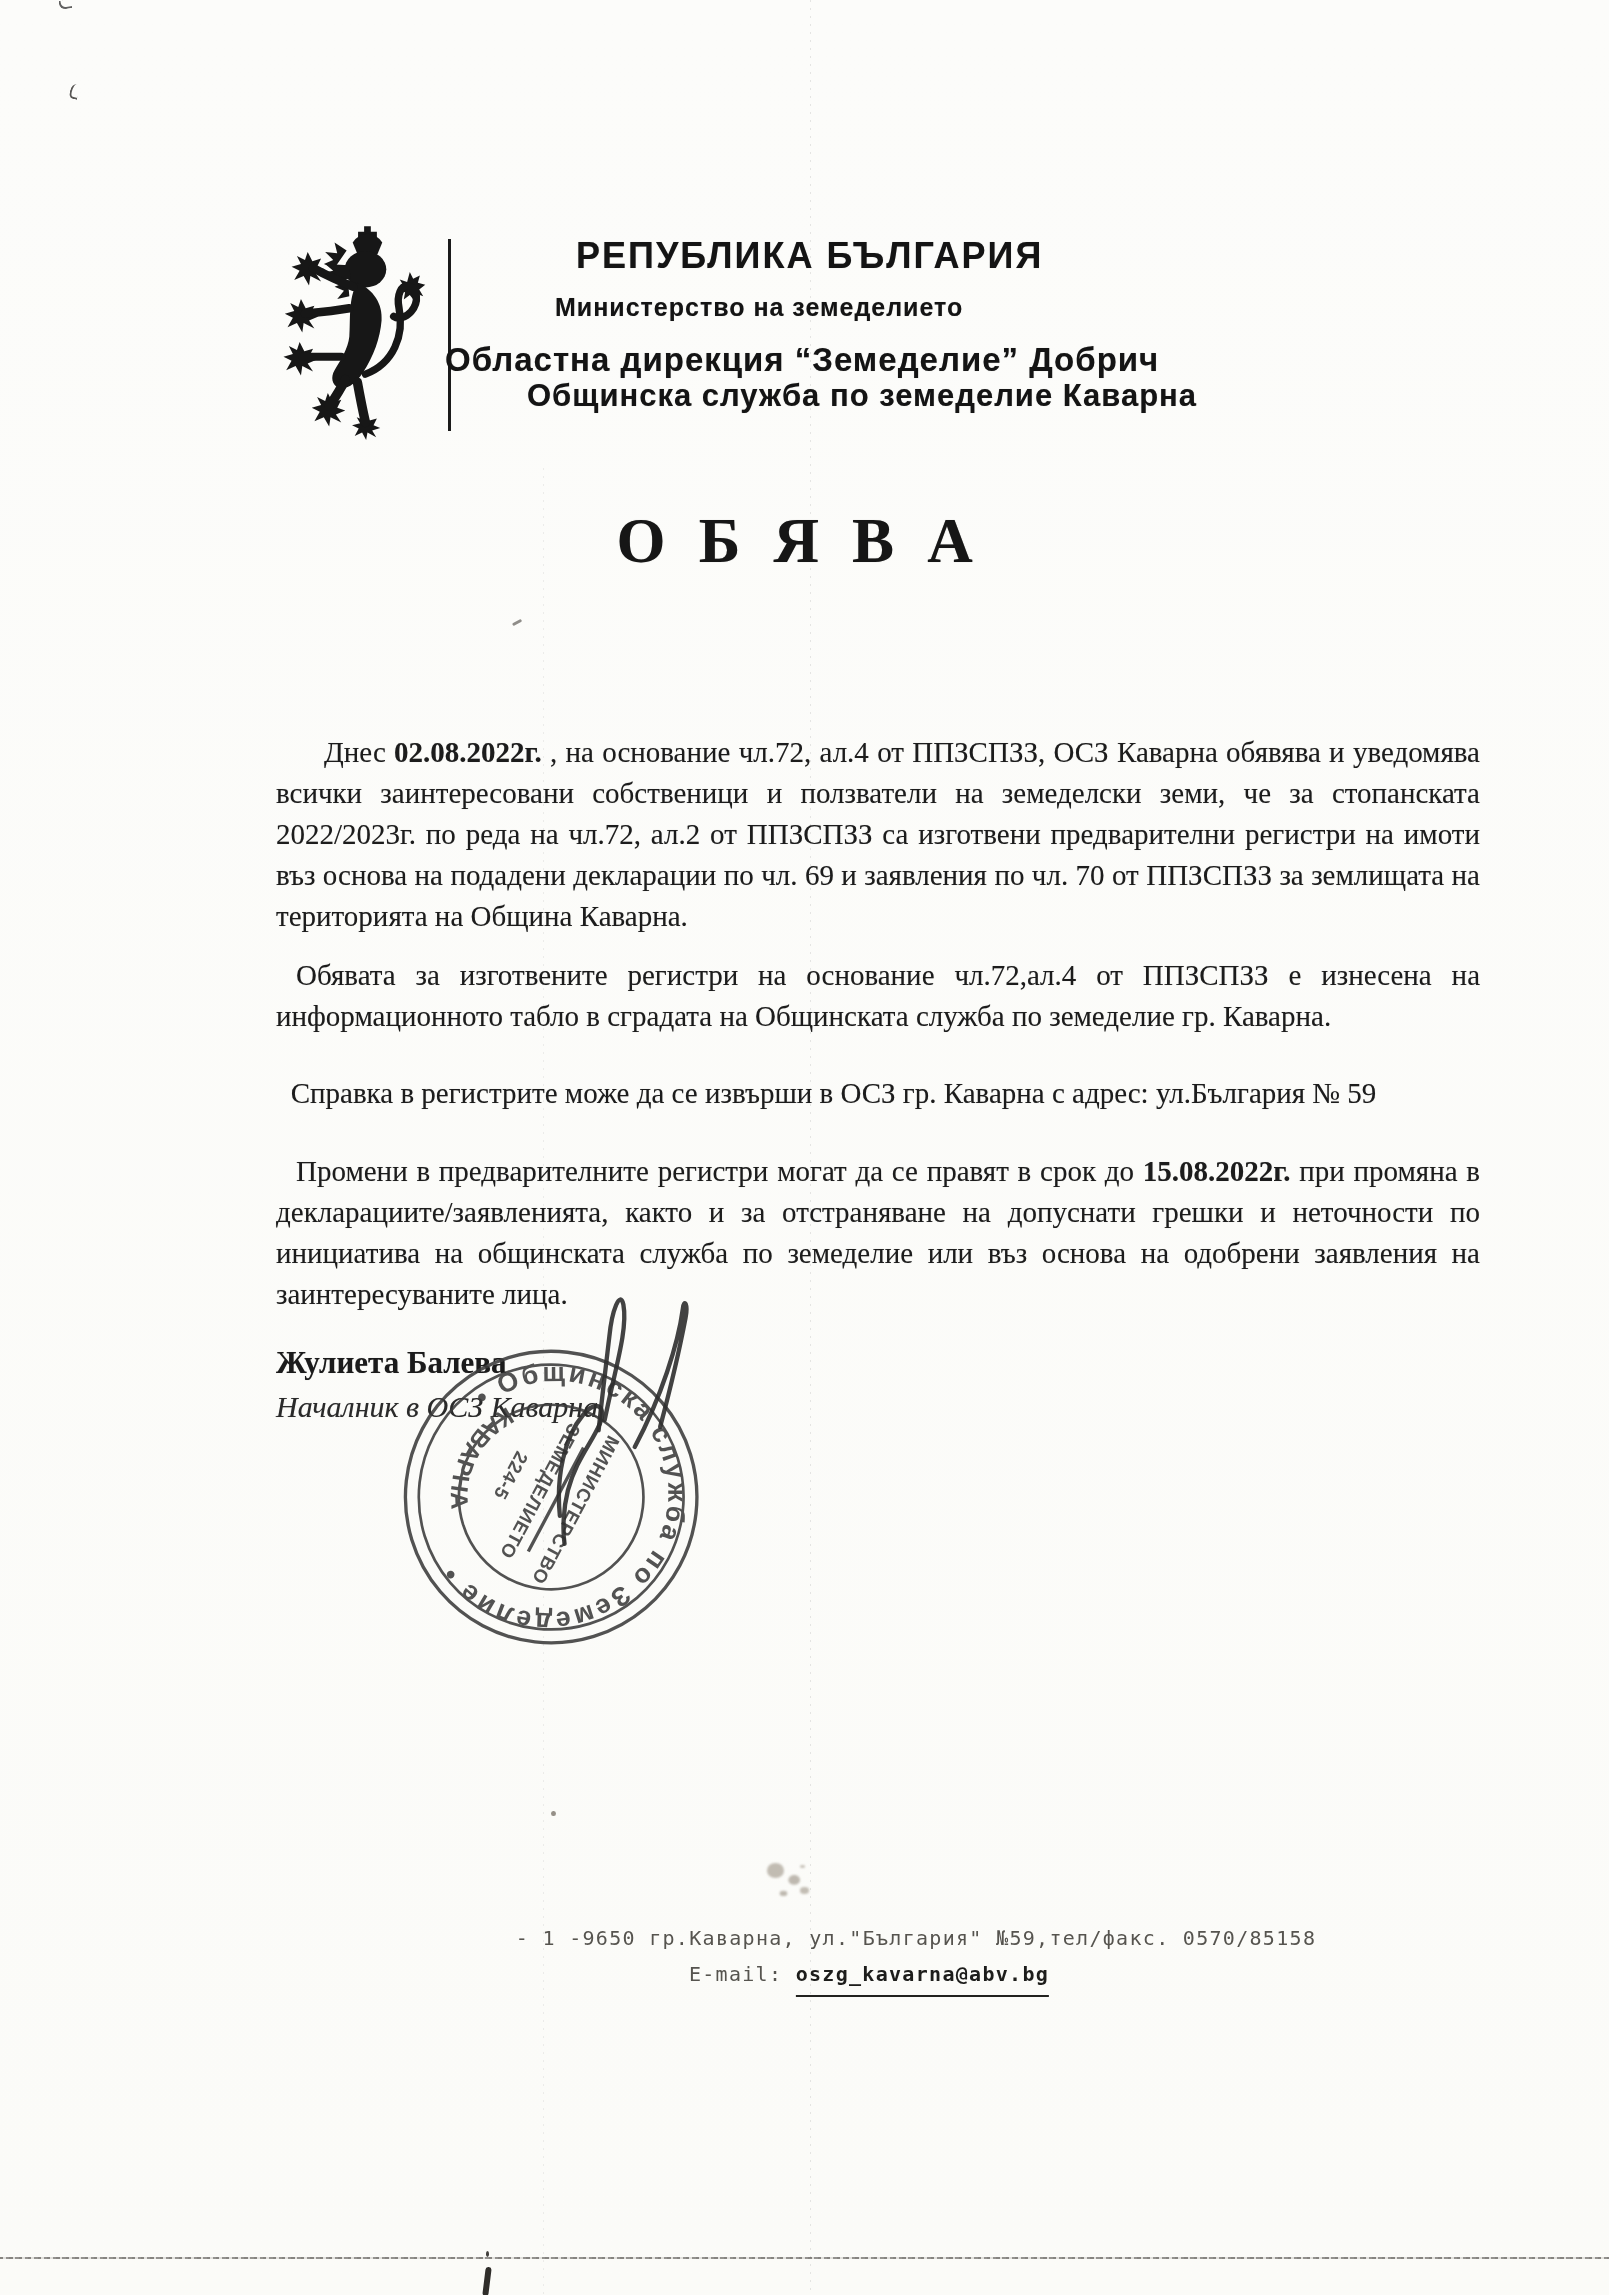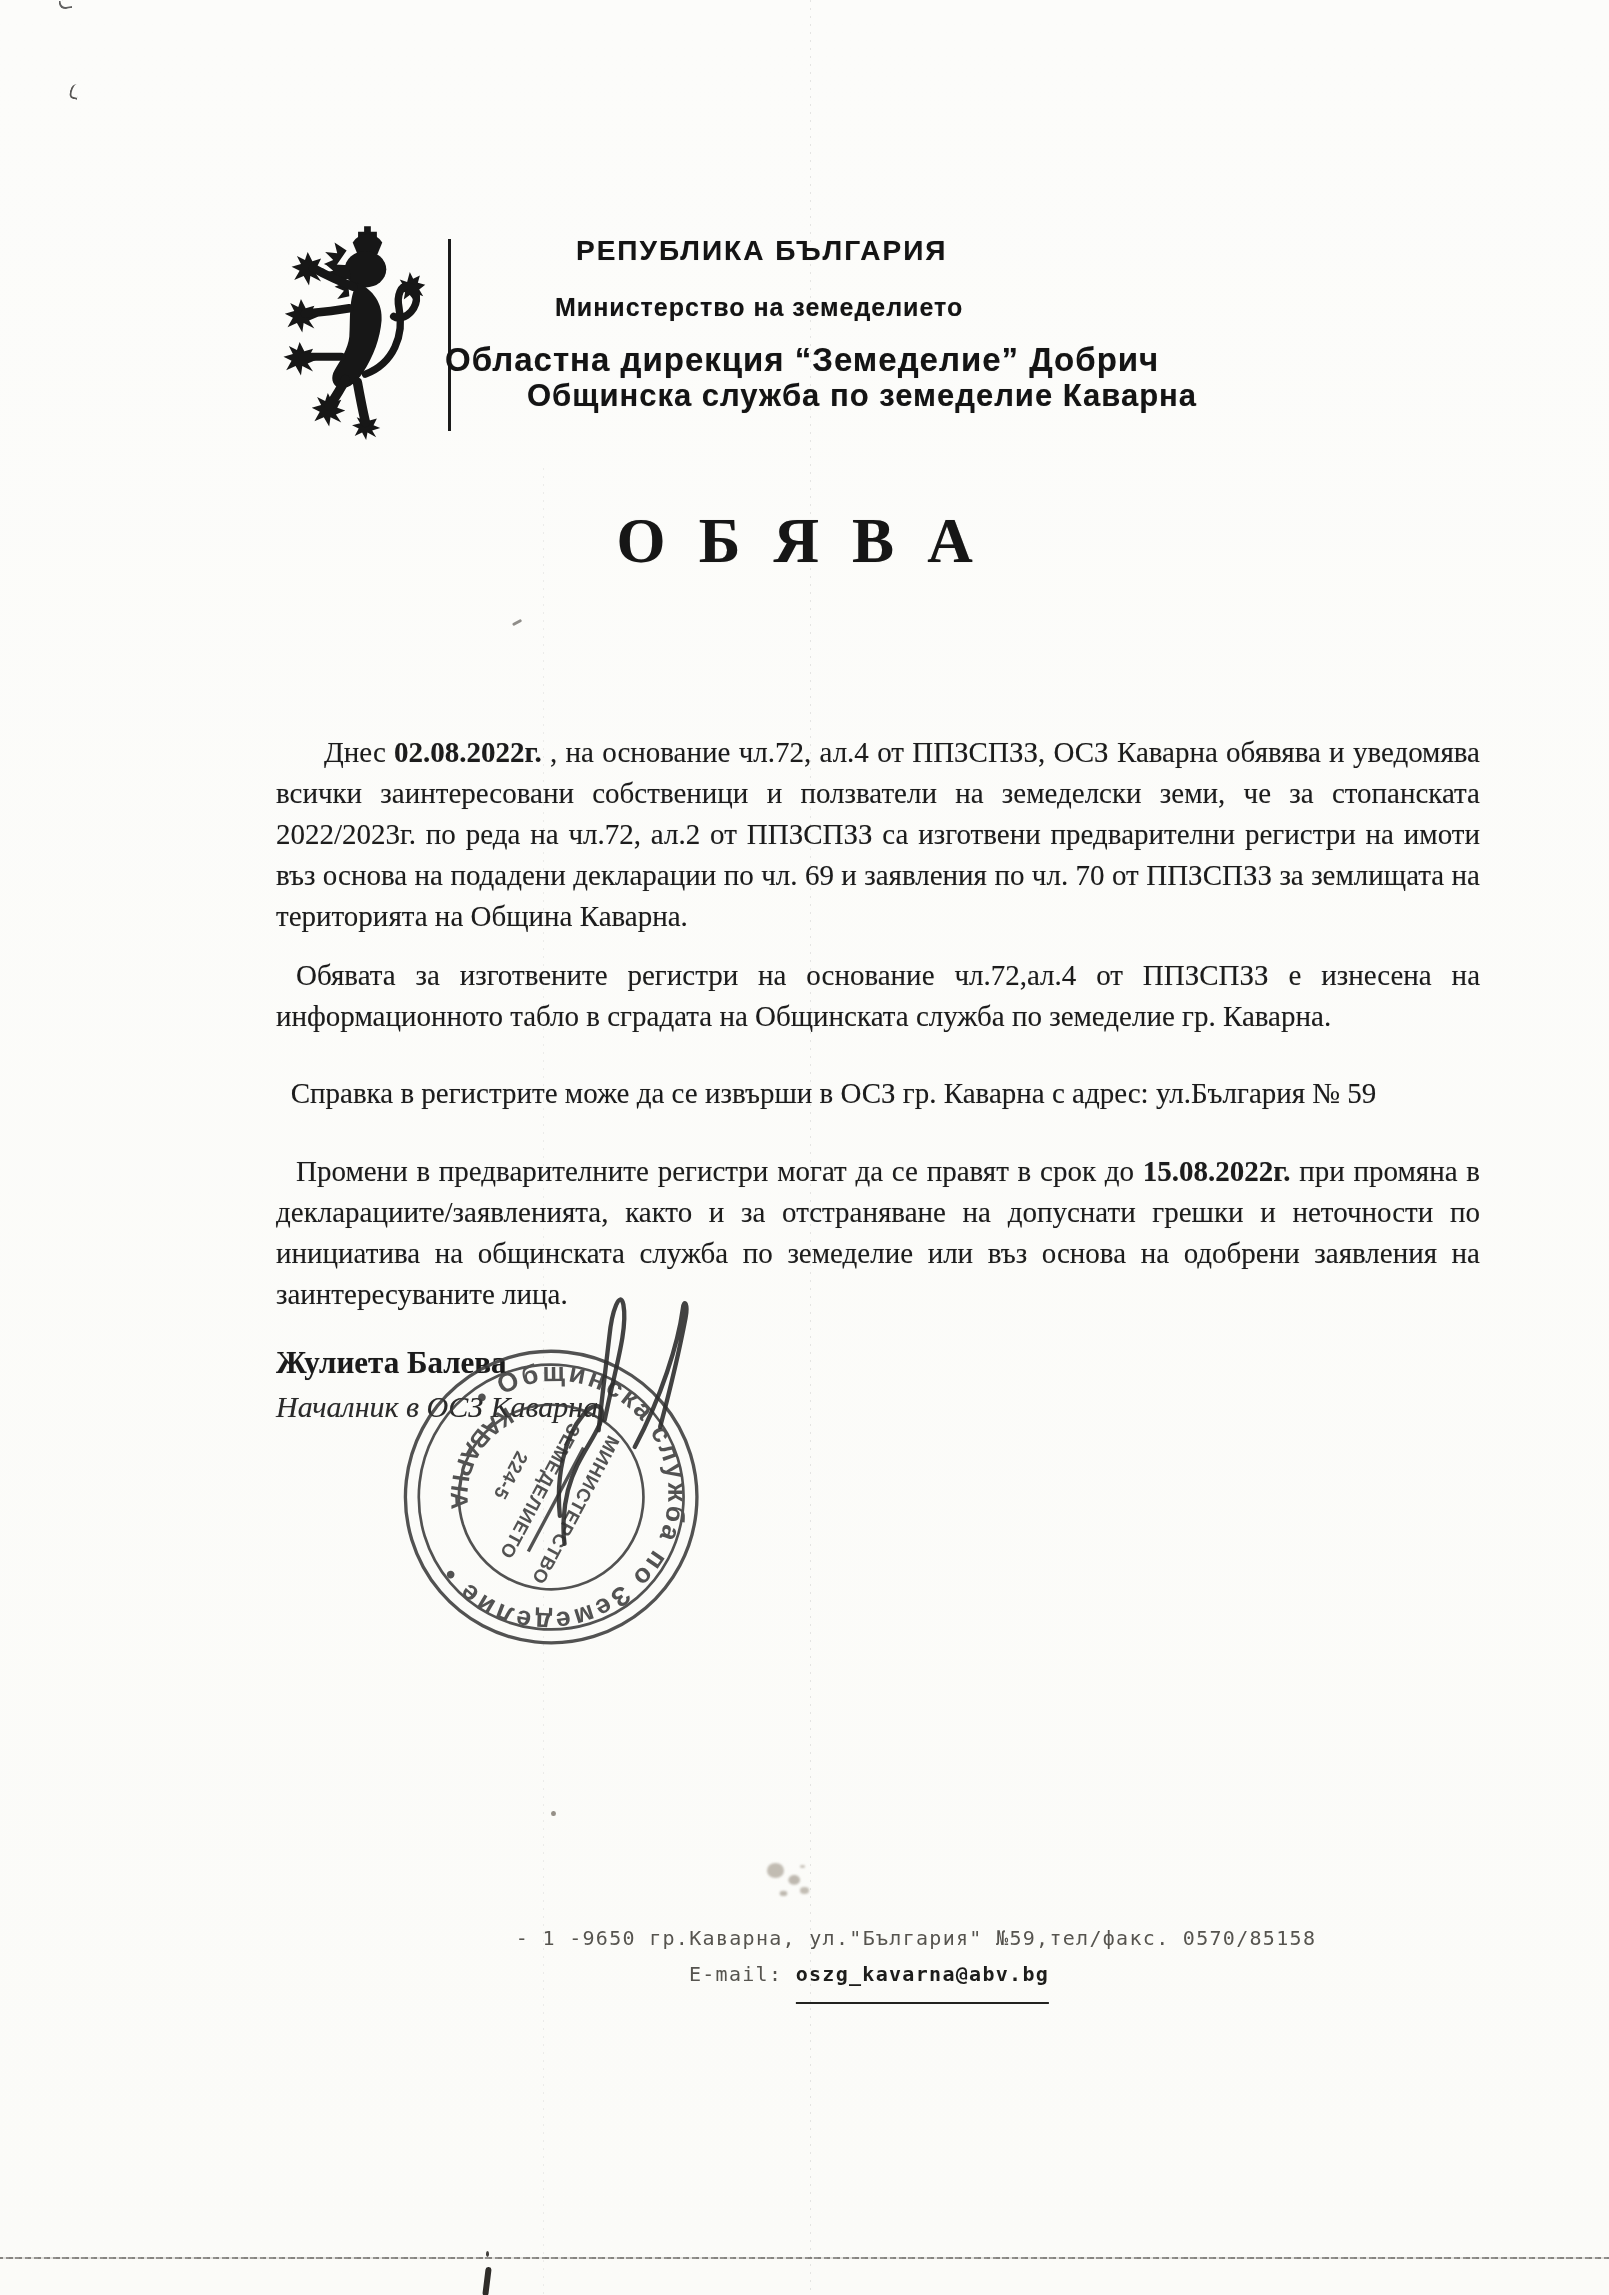--- a/index.html
+++ b/index.html
@@ -12,21 +12,21 @@
     color:#1f1f1f;
   }
   
   .lion-svg { position:absolute; left:266px; top:225px; width:168px; height:215px; }
   .lh-divider { position:absolute; left:448px; top:239px; width:3.3px; height:192px; background:#1b1b1b; }
   .lh-line {
     position:absolute; white-space:nowrap; font-weight:bold; color:#141414;
     font-family:"Liberation Sans","DejaVu Sans",sans-serif;
     text-shadow:0 0 0.7px rgba(20,20,20,.4);
   }
-  .lh1 { left:576px;  top:235px; font-size:28px; letter-spacing:2px; }
+  .lh1 { left:576px;  top:235px; font-size:36px; letter-spacing:2px; }
   .lh2 { left:555px;  top:293px; font-size:25px; letter-spacing:1px; }
   .lh3 { left:445px;  top:341px; font-size:33px; letter-spacing:1px; }
   .lh4 { left:527px;  top:378px; font-size:31px; letter-spacing:1px; }
   
   .doc-title {
     position:absolute; left:799px; top:505px; transform:translateX(-50%);
     font-size:63px; font-weight:bold; letter-spacing:8.7px; white-space:nowrap;
     color:#161616; text-shadow:0 0 0.7px rgba(20,20,20,.45);
   }
   
@@ -55,21 +55,21 @@
   .stamp-divline { stroke:#3b3b3b; stroke-width:5; }
   .pen path { fill:none; stroke:#2e2e2e; stroke-width:6.5; stroke-linecap:round; opacity:.9; }
   
   .footer-line1, .footer-line2 {
     position:absolute; white-space:nowrap;
     font-family:"DejaVu Sans Mono","Liberation Mono",monospace;
     font-size:20px; letter-spacing:1.3px; color:#56544f;
   }
   .footer-line1 { left:916px; top:1926px; transform:translateX(-50%); }
   .footer-line2 { left:869px; top:1962px; transform:translateX(-50%); }
-  .footer-line2 .email { font-weight:bold; color:#1d1d1b; border-bottom:2px solid #22221f; padding-bottom:16px; }
+  .footer-line2 .email { font-weight:bold; color:#1d1d1b; border-bottom:2px solid #22221f; padding-bottom:9px; }
   
   .vline { position:absolute; width:1.3px;
     background:repeating-linear-gradient(180deg, rgba(100,100,100,.3) 0 2px, transparent 2px 8px); }
   .vline-a { left:810px; top:0; height:2295px; opacity:.5; }
   .vline-b { left:543px; top:468px; height:1828px; opacity:.35; }
   .scan-bottom-line { position:absolute; left:0; top:2257px; width:1610px; height:2px;
     background:repeating-linear-gradient(90deg, rgba(55,52,48,.8) 0 3.3px, rgba(120,115,108,.25) 3.3px 6px, rgba(55,52,48,.7) 6px 9.4px);
     opacity:.75; }
   .speck-topcurl { position:absolute; left:59px; top:0px; width:13.4px; height:8.7px;
     border-bottom:2.7px solid #3a3a3a; border-left:2px solid #3a3a3a; border-bottom-left-radius:6.7px; transform:rotate(-8deg); opacity:.8; }

